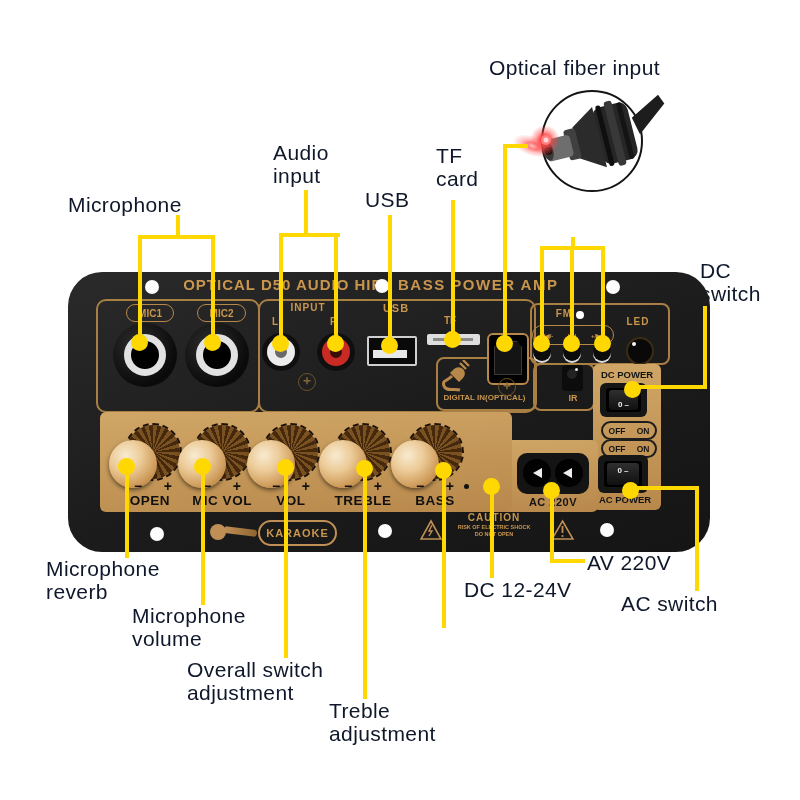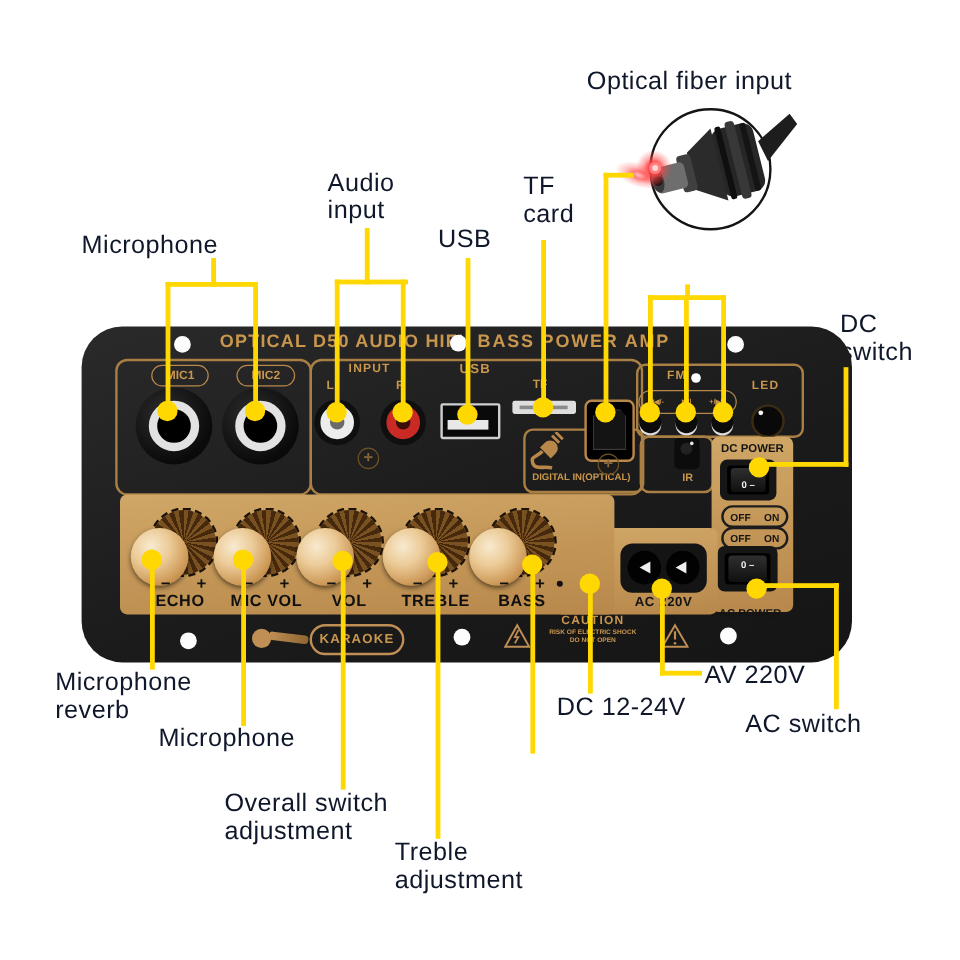--- a/index.html
+++ b/index.html
@@ -72,20 +72,21 @@
     <span>DC</span>
     <span>switch</span>
   </div>
 
   <div class="lbl" style="left:46px;top:557px;">
     <span>Microphone</span>
     <span>reverb</span>
   </div>
   <div class="lbl" style="left:132px;top:604px;">
     <span>Microphone</span>
+    <span>volume</span>
   </div>
   <div class="lbl" style="left:187px;top:658px;">
     <span>Overall switch</span>
     <span>adjustment</span>
   </div>
   <div class="lbl" style="left:329px;top:699px;">
     <span>Treble</span>
     <span>adjustment</span>
   </div>
   <div class="lbl" style="left:464px;top:578px;">
@@ -192,21 +193,21 @@
     <div class="offon" style="left:533px;top:167px;width:52px;height:15px;">
       <span>OFF</span>
       <span>ON</span>
     </div>
     <div class="rocker" style="left:530px;top:183px;width:50px;height:38px;">
       <div class="rockin" style="left:6px;top:6px;width:38px;height:26px;"></div>
       <div class="rockface" style="left:9px;top:8px;width:32px;height:22px;">
         <div style="margin-top:3px;">0 –</div>
       </div>
     </div>
-    <div class="ktext" style="left:525px;top:222px;width:64px;text-align:center;font-size:9.5px;margin-top:12px;">AC POWER</div>
+    <div class="ktext" style="left:525px;top:222px;width:64px;text-align:center;font-size:9.5px;">AC POWER</div>
 
     <div class="goldpanel" style="left:394px;top:168px;width:136px;height:72px;"></div>
     <div class="abs" style="left:406px;top:183px;width:33px;height:37px;background:#121212;border-radius:6px;">
       <div class="abs" style="left:5px;top:6px;width:22px;height:22px;border-radius:50%;background:#000;border:3px solid #2e2e2e;box-sizing:border-box;"></div>
       <div class="abs" style="left:13px;top:14px;width:7px;height:7px;border-radius:50%;background:#f3f3f3;"></div>
     </div>
     <div class="ktext" style="left:403px;top:220px;width:40px;text-align:center;font-size:7px;">−(•−+</div>
     <div class="ktext" style="left:398px;top:229px;width:50px;text-align:center;font-size:8.5px;">DC 12-24V</div>
     <div class="abs" style="left:449px;top:181px;width:72px;height:41px;background:#141414;border-radius:10px;">
       <div class="abs" style="left:6px;top:6px;width:28px;height:28px;border-radius:50%;background:#020202;"></div>
@@ -218,21 +219,21 @@
 
     <div class="goldpanel" style="left:32px;top:140px;width:412px;height:100px;"></div>
 
     <div class="knurl" style="left:58px;top:153px;width:54px;height:54px;"></div>
     <div class="dash" style="left:56px;top:151px;width:54px;height:54px;"></div>
     <div class="kcap" style="left:41px;top:168px;width:48px;height:48px;"></div>
     <div class="kmarks" style="left:66px;top:206px;width:38px;">
       <span>−</span>
       <span>+</span>
     </div>
-    <div class="klabel" style="left:37px;top:221px;width:90px;">ECHO</div>
+    <div class="klabel" style="left:37px;top:221px;width:90px;">OPEN</div>
 
     <div class="knurl" style="left:127px;top:153px;width:54px;height:54px;"></div>
     <div class="dash" style="left:125px;top:151px;width:54px;height:54px;"></div>
     <div class="kcap" style="left:110px;top:168px;width:48px;height:48px;"></div>
     <div class="kmarks" style="left:135px;top:206px;width:38px;">
       <span>−</span>
       <span>+</span>
     </div>
     <div class="klabel" style="left:109px;top:221px;width:90px;">MIC VOL</div>
 

